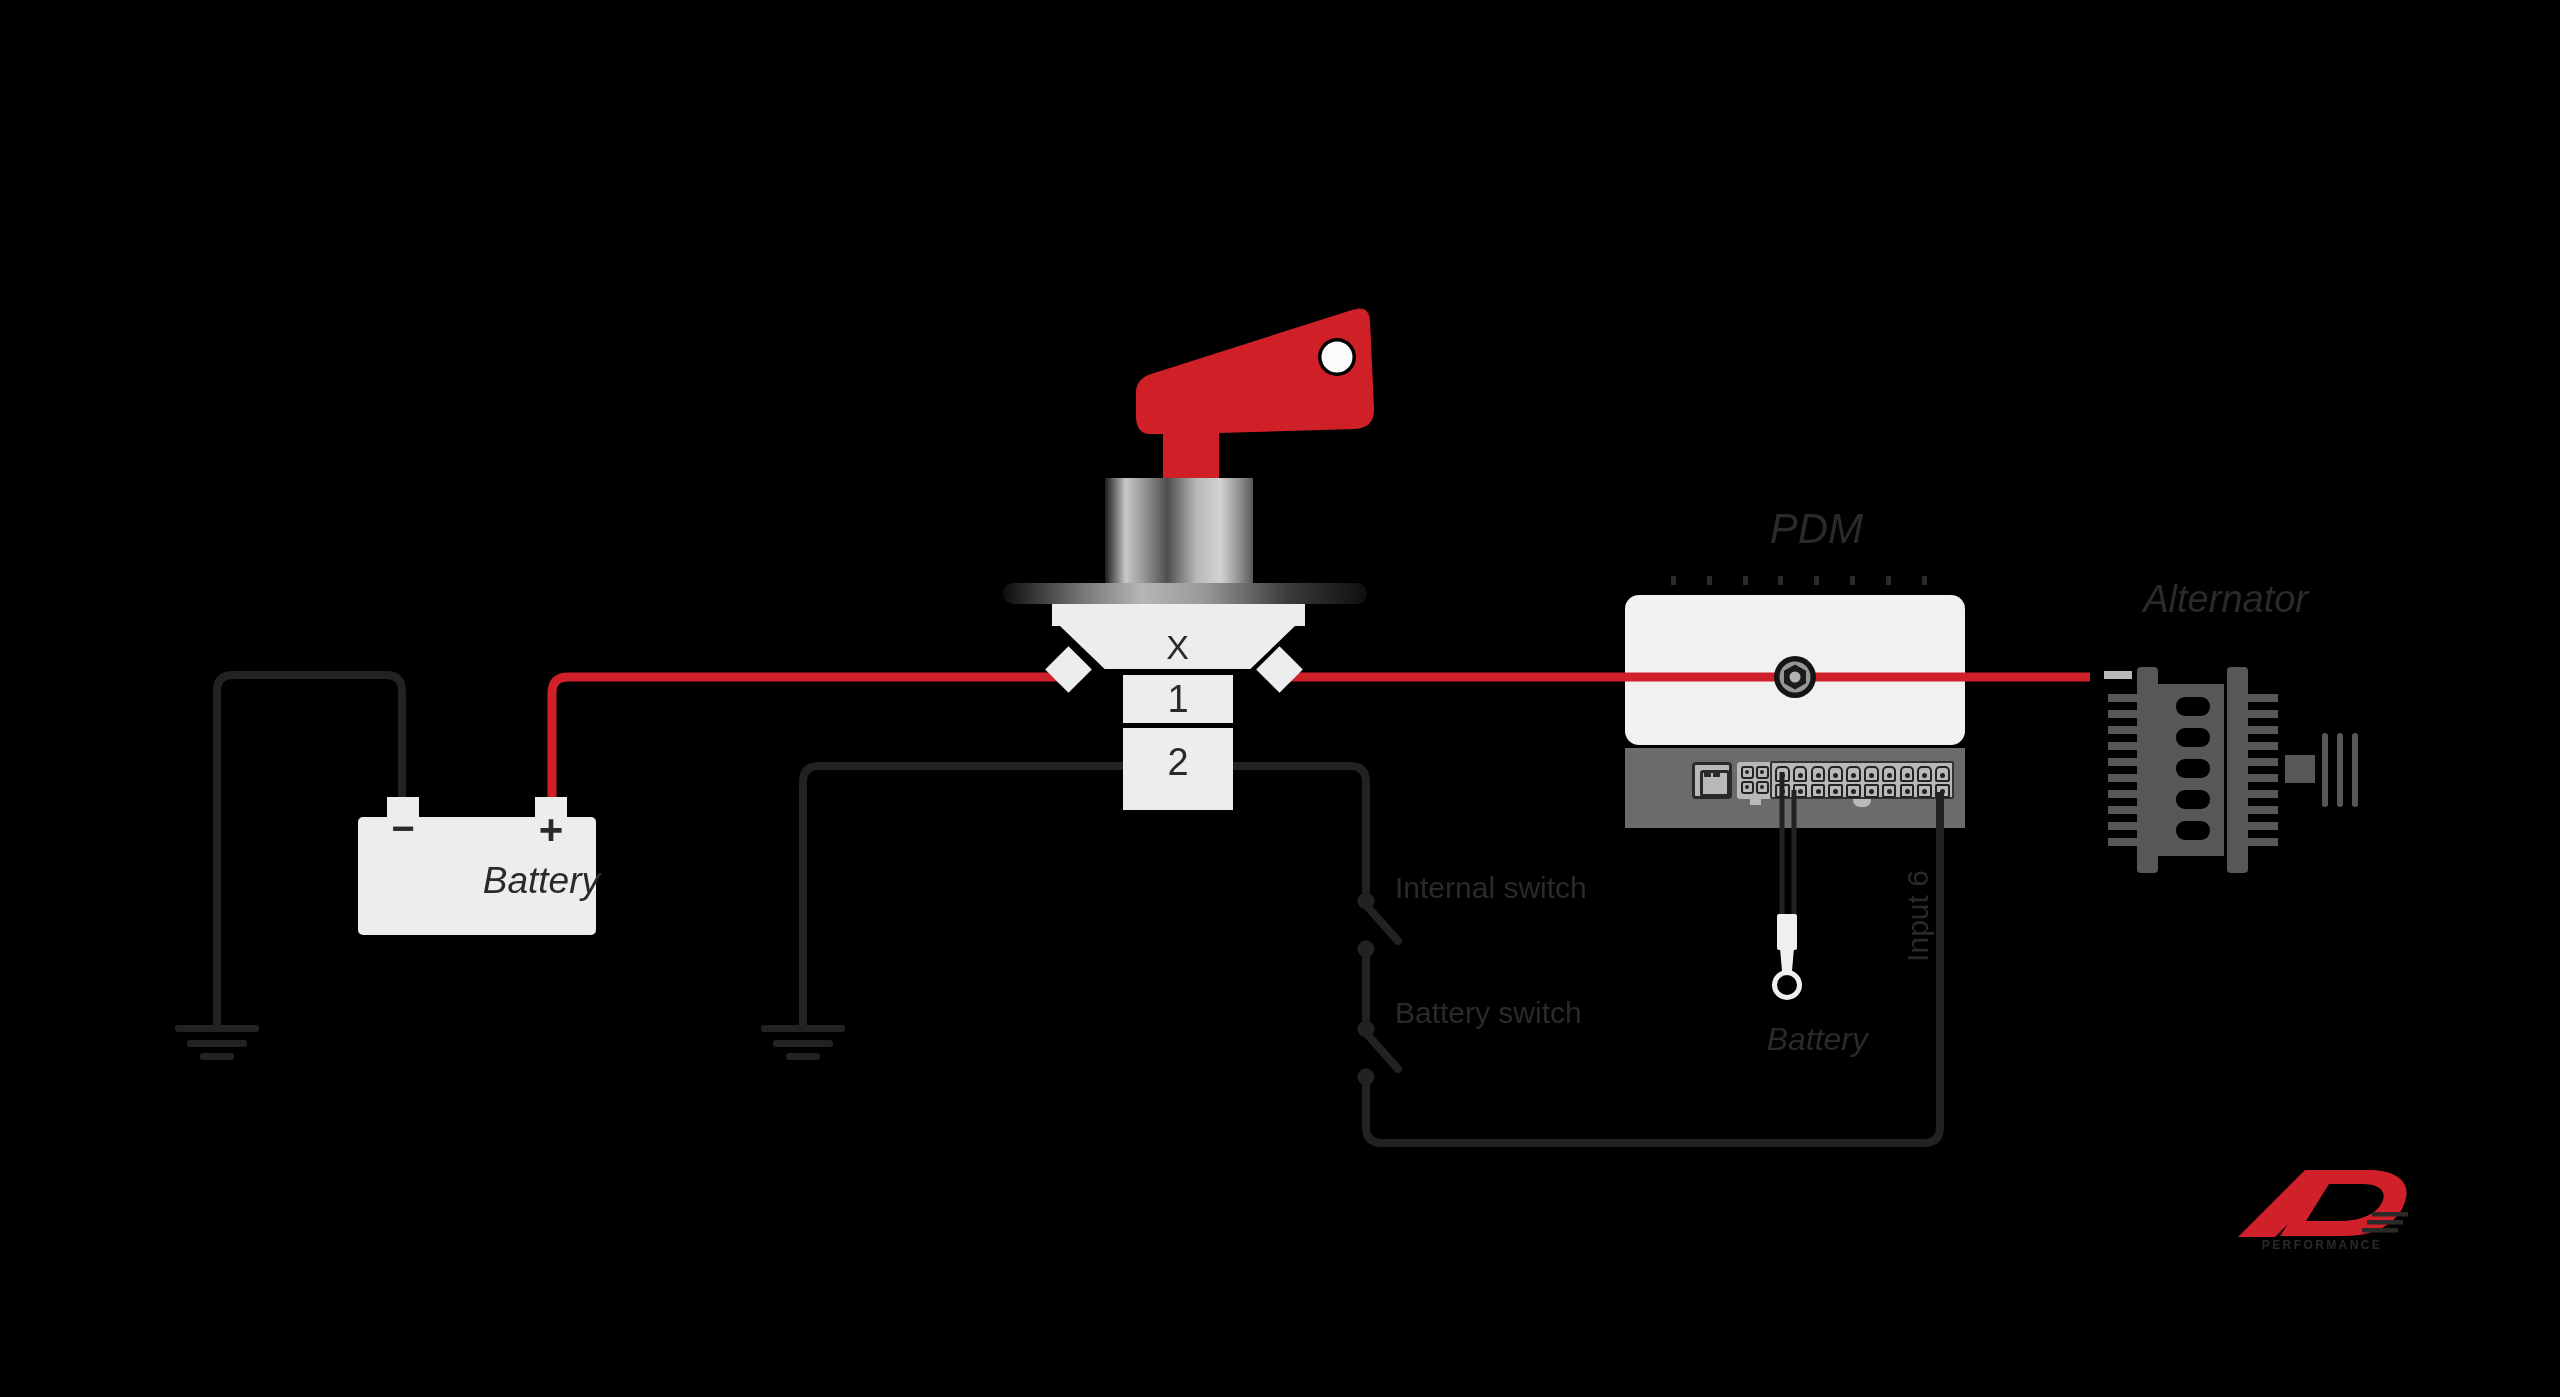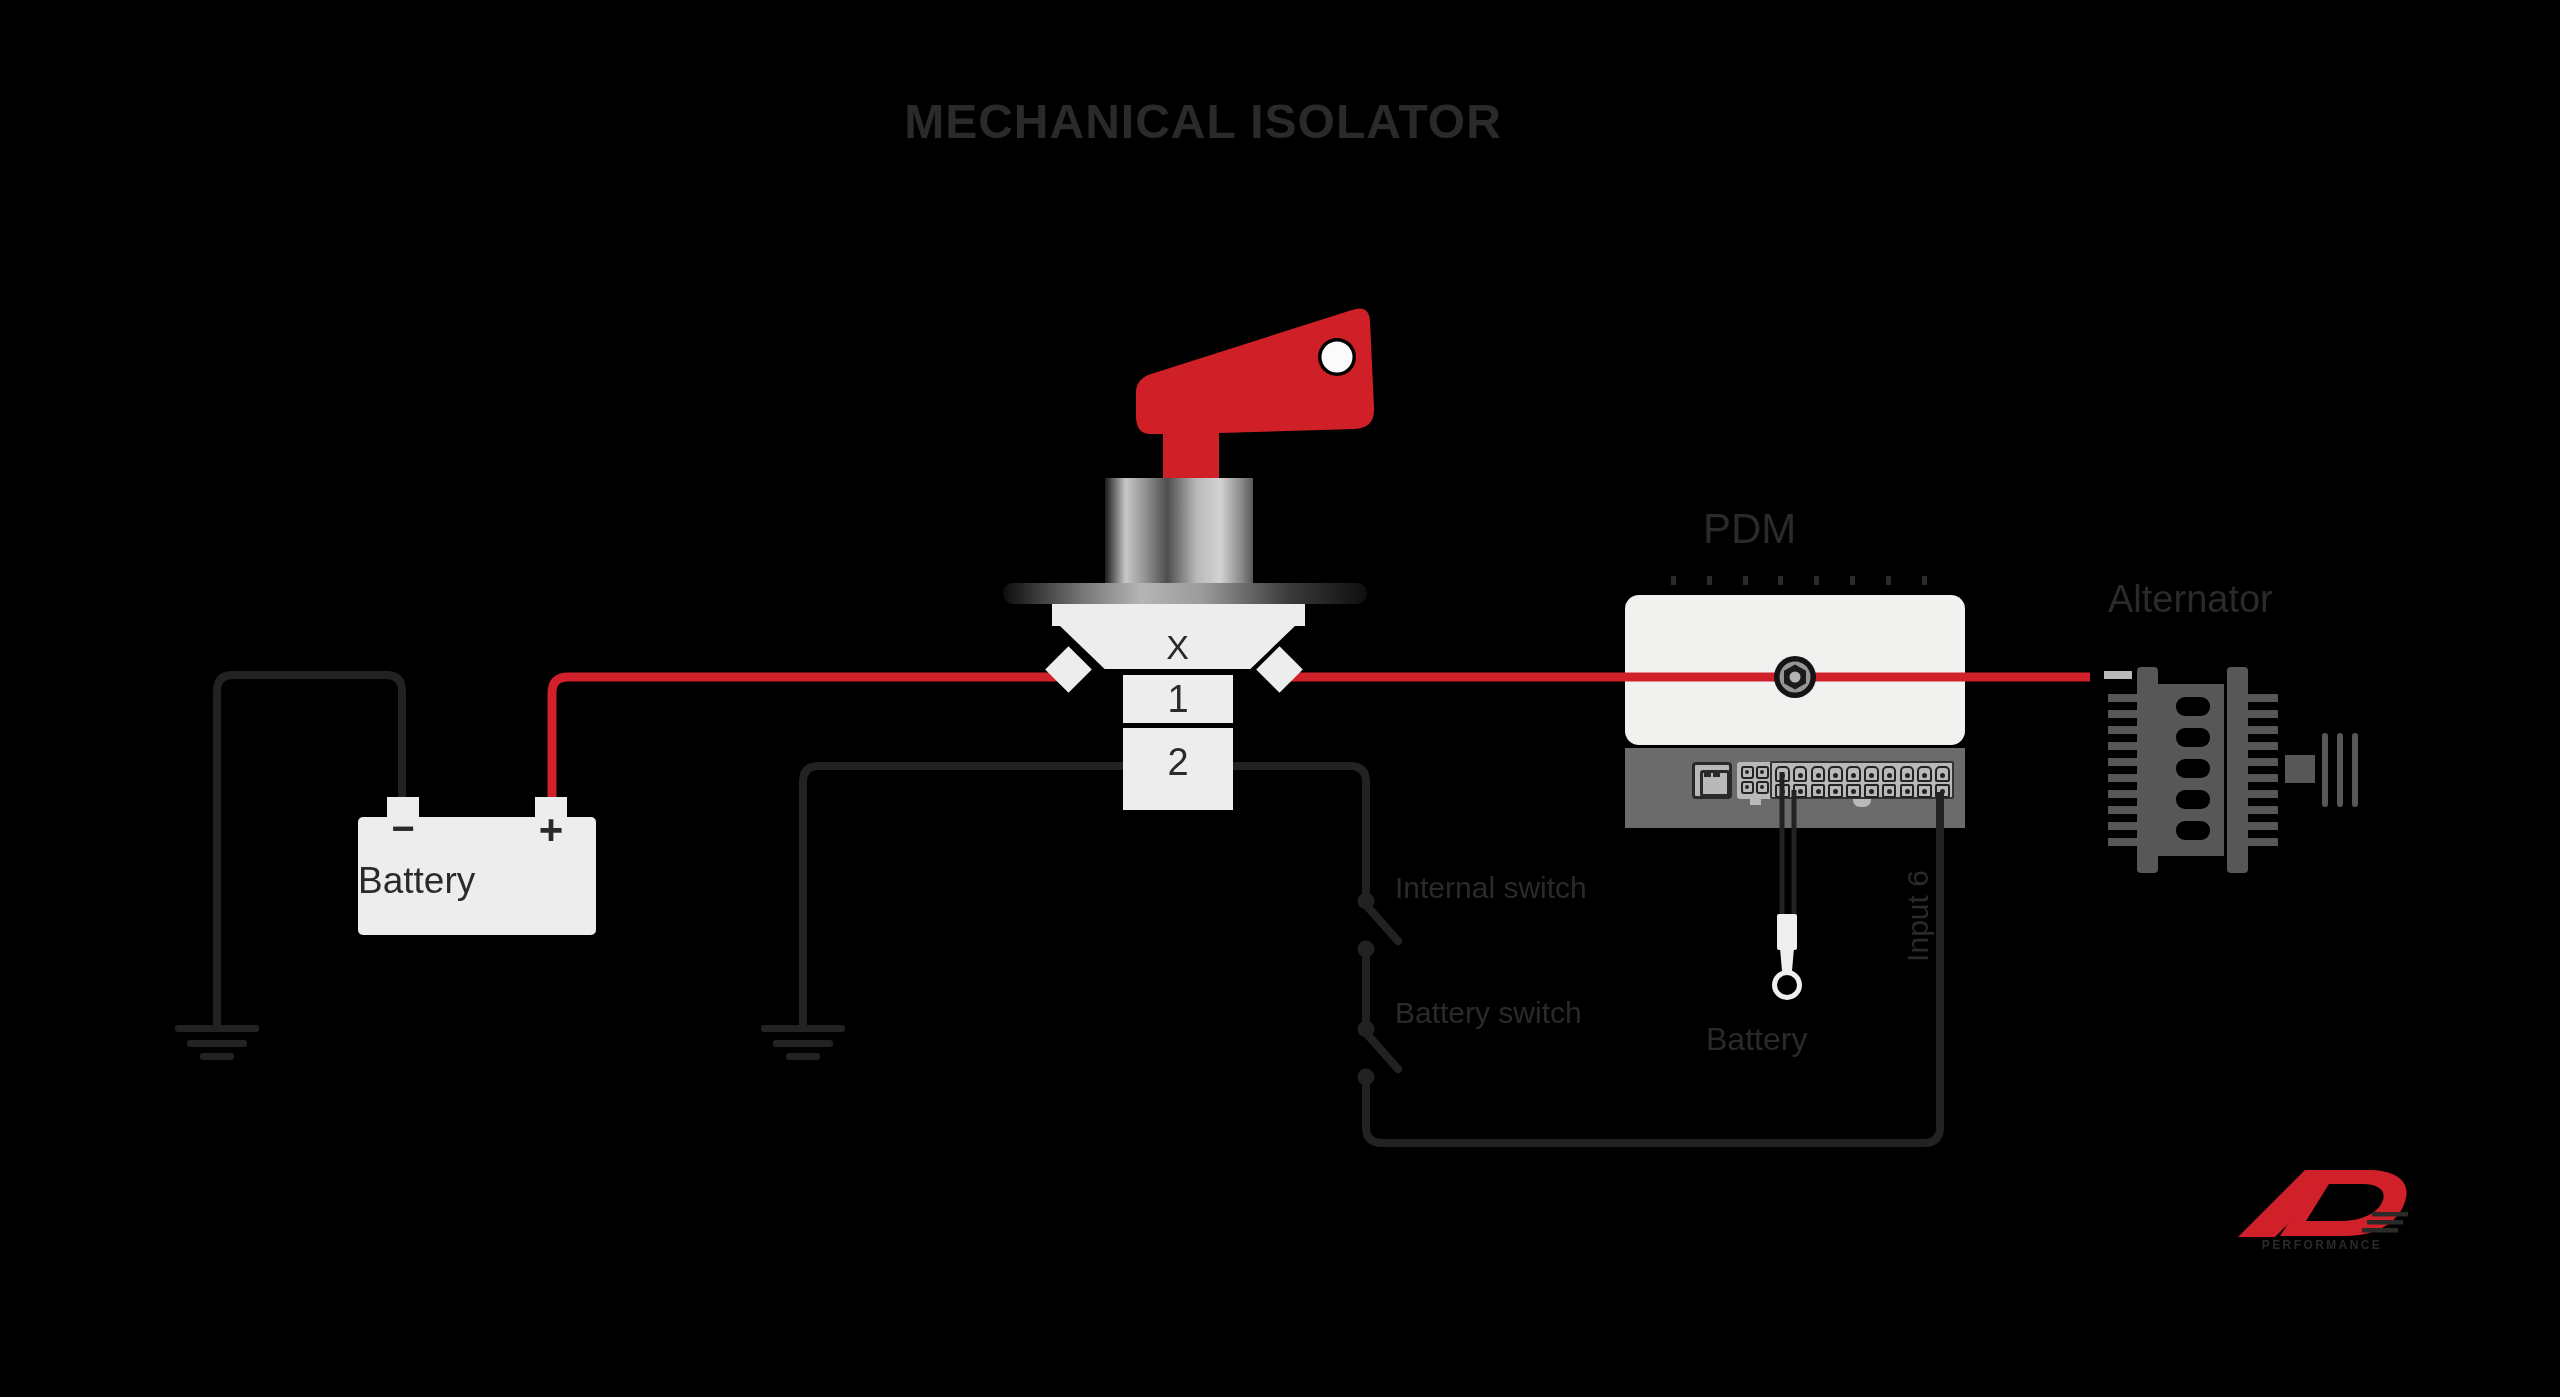--- a/index.html
+++ b/index.html
@@ -1,20 +1,20 @@
 <!DOCTYPE html>
 <html><head>
 <meta charset="utf-8">
 <style>
   html,body{margin:0;padding:0;background:#000;}
   .canvas{position:relative;width:2560px;height:1397px;background:#000;overflow:hidden;
           font-family:"Liberation Sans",sans-serif;}
   .abs{position:absolute;}
   .label{color:#2b2a29;font-weight:500;}
-  .center{text-align:left;}
+  .center{text-align:right;font-style:italic;}
   .sr{position:absolute;width:1px;height:1px;overflow:hidden;clip:rect(0 0 0 0);white-space:nowrap;}
 
   
   .title{left:903px;top:94px;width:600px;font-size:48px;font-weight:800;letter-spacing:1px;
          color:#2b2a29;text-align:center;}
 
   
   .cylinder{left:1105px;top:478px;width:148px;height:106px;
     background:linear-gradient(90deg,#1c1c1c 0%,#c8c8c8 14%,#8f8f8f 28%,#4e4e4e 42%,#b9b9b9 62%,#d3d3d3 78%,#8a8a8a 92%,#585858 100%);}
   .flange{left:1003px;top:583px;width:364px;height:21px;border-radius:10px;
@@ -296,15 +296,14 @@
                M97 22 L130 22 C146 22 154 28 151 38 C147 50 132 59 108 59 L74 59 Z"></path>
       <g fill="#2b2a29">
         <rect x="140" y="50" width="36" height="4.5"></rect>
         <rect x="135" y="58" width="36" height="4.5"></rect>
         <rect x="130" y="66" width="36" height="4.5"></rect>
       </g>
     </svg>
     <div class="abs logo-sub">PERFORMANCE</div>
   </div>
 
-  <div class="abs title">MECHANICAL ISOLATOR</div>
 
 </div>
 
 </body></html>

